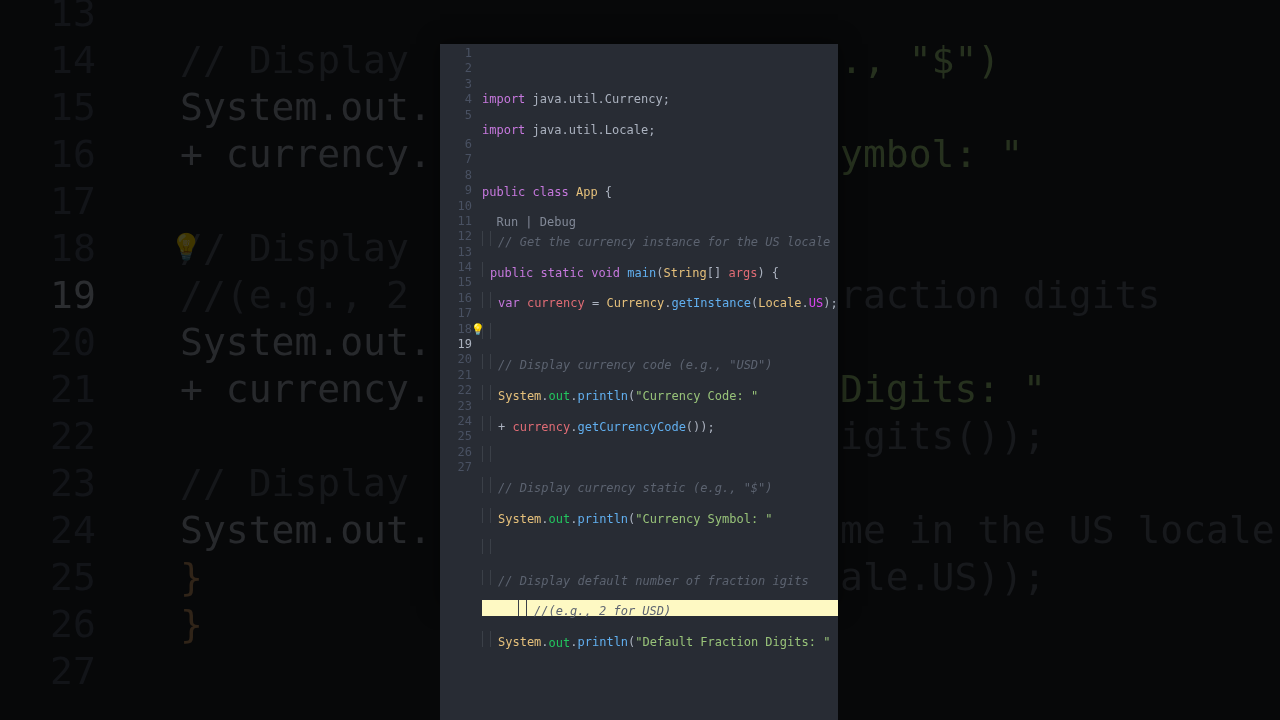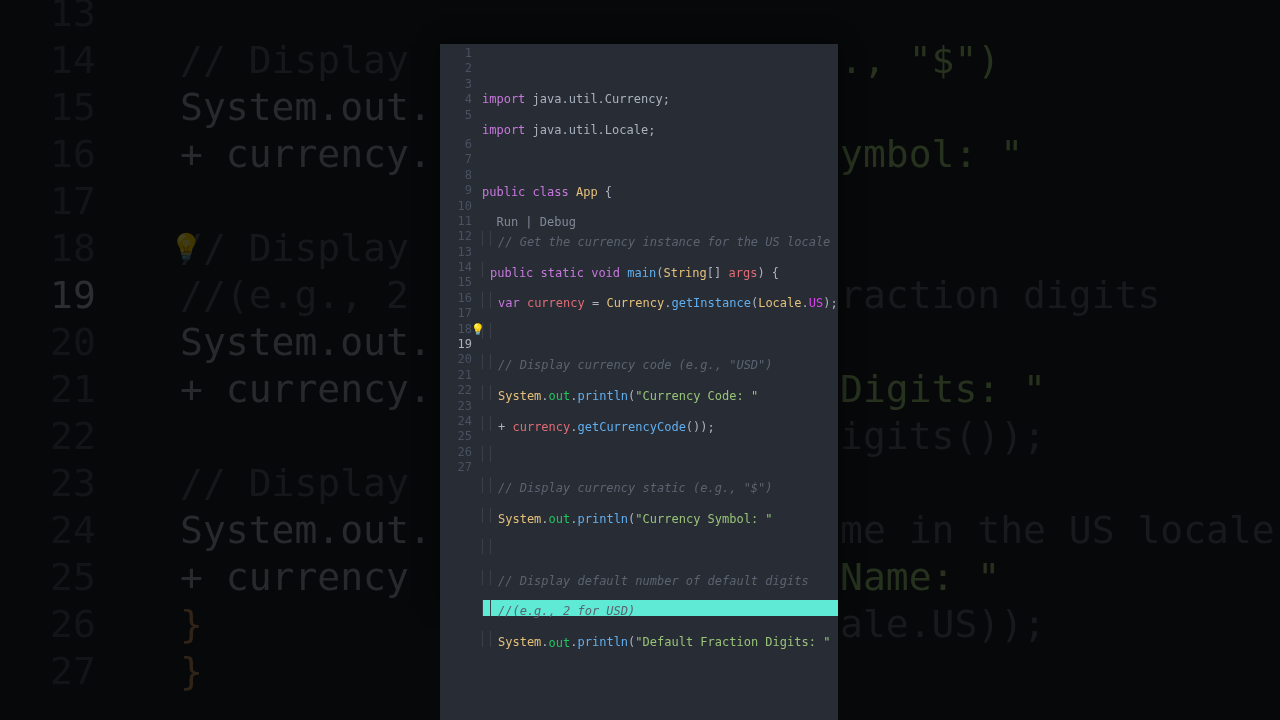--- a/index.html
+++ b/index.html
@@ -76,21 +76,21 @@
   .gutter .codelens { height: 14px; }
   .code-col {
     flex: 1;
     white-space: pre;
     color: #abb2bf;
     padding-top: 2px;
     overflow: hidden;
     position: relative;
   }
   .code-col .line { display: block; height: 15.4px; }
-  .code-col .line.active { background: #5eead4; }
+  .code-col .line.active { background: #fef9c3; padding-left: 36px; }
   .indent-guide {
     border-left: 1px solid #3b4048;
     padding-left: 7px;
     display: inline-block;
     height: 100%;
   }
   .codelens-row {
     font-size: 12px;
     color: #828997;
     padding-left: 0;
@@ -140,21 +140,20 @@
       <div style="height: 47px;"><span style="color: rgb(171, 178, 191); opacity: 0.9;">System.out.</span></div>
       <div style="height: 47px; position: relative;"><span style="color: rgb(171, 178, 191); opacity: 0.9;">+ currency.</span><span style="position: absolute; left: 660px; color: rgb(152, 195, 121);">ymbol: "</span></div>
       <div style="height: 47px;"><span style="color: rgb(171, 178, 191); opacity: 0.9;"></span></div>
       <div style="height: 47px;"><span style="color: rgb(92, 99, 112); opacity: 0.9;">// Display </span></div>
       <div style="height: 47px; position: relative;"><span style="color: rgb(92, 99, 112); opacity: 0.9;">//(e.g., 2 </span><span style="position: absolute; left: 660px; color: rgb(92, 99, 112);">raction digits</span></div>
       <div style="height: 47px;"><span style="color: rgb(171, 178, 191); opacity: 0.9;">System.out.</span></div>
       <div style="height: 47px; position: relative;"><span style="color: rgb(171, 178, 191); opacity: 0.9;">+ currency.</span><span style="position: absolute; left: 660px; color: rgb(152, 195, 121);">Digits: "</span></div>
       <div style="height: 47px; position: relative;"><span style="color: rgb(171, 178, 191); opacity: 0.9;"></span><span style="position: absolute; left: 660px; color: rgb(92, 99, 112);">igits());</span></div>
       <div style="height: 47px;"><span style="color: rgb(92, 99, 112); opacity: 0.9;">// Display </span></div>
       <div style="height: 47px; position: relative;"><span style="color: rgb(171, 178, 191); opacity: 0.9;">System.out.</span><span style="position: absolute; left: 660px; color: rgb(92, 99, 112);">me in the US locale</span></div>
-      <div style="height: 47px; position: relative;"><span style="color: rgb(171, 178, 191); opacity: 0.9;"> + currency</span><span style="position: absolute; left: 660px; color: rgb(152, 195, 121);">Name: "</span></div>
       <div style="height: 47px; position: relative;"><span style="color: rgb(209, 154, 102); opacity: 0.9;">}</span><span style="position: absolute; left: 660px; color: rgb(92, 99, 112);">ale.US));</span></div>
       <div style="height: 47px;"><span style="color: rgb(209, 154, 102); opacity: 0.9;">}</span></div>
     </div>
   <div class="bg-bulb">💡</div>
 </div>
 
 <div class="editor-panel">
 
   <div class="code-area">
     <div class="bulb-small">💡</div>
@@ -199,21 +198,21 @@
 <span class="line"><span class="indent-guide"></span><span class="tok-kw">public static</span> <span class="tok-kw">void</span> <span class="tok-fn">main</span><span>(</span><span class="tok-type">String</span><span>[]</span> <span class="tok-var">args</span><span class="tok-punc">)</span><span> {</span></span>
 <span class="line"><span class="indent-guide"></span><span class="indent-guide"></span><span class="tok-kw">var</span> <span class="tok-var">currency</span><span> = </span><span class="tok-type">Currency</span><span>.</span><span class="tok-fn">getInstance</span><span>(</span><span class="tok-type">Locale</span><span>.</span><span class="tok-const">US</span><span>);</span></span>
 <span class="line"><span class="indent-guide"></span><span class="indent-guide"></span></span>
 <span class="line"><span class="indent-guide"></span><span class="indent-guide"></span><span class="tok-comment">// Display currency code (e.g., "USD")</span></span>
 <span class="line"><span class="indent-guide"></span><span class="indent-guide"></span><span class="tok-type">System</span><span>.</span><span class="tok-field">out</span><span>.</span><span class="tok-fn">println</span><span>(</span><span class="tok-str">"Currency Code: "</span></span>
 <span class="line"><span class="indent-guide"></span><span class="indent-guide"></span><span>+ </span><span class="tok-var">currency</span><span>.</span><span class="tok-fn">getCurrencyCode</span><span>());</span></span>
 <span class="line"><span class="indent-guide"></span><span class="indent-guide"></span></span>
 <span class="line"><span class="indent-guide"></span><span class="indent-guide"></span><span class="tok-comment">// Display currency static (e.g., "$")</span></span>
 <span class="line"><span class="indent-guide"></span><span class="indent-guide"></span><span class="tok-type">System</span><span>.</span><span class="tok-field">out</span><span>.</span><span class="tok-fn">println</span><span>(</span><span class="tok-str">"Currency Symbol: "</span></span>
 <span class="line"><span class="indent-guide"></span><span class="indent-guide"></span></span>
-<span class="line"><span class="indent-guide"></span><span class="indent-guide"></span><span class="tok-comment">// Display default number of default digits</span></span>
+<span class="line"><span class="indent-guide"></span><span class="indent-guide"></span><span class="tok-comment">// Display default number of fraction igits</span></span>
 <span class="line active"><span class="indent-guide"></span><span class="indent-guide"></span><span class="tok-comment">//(e.g., 2 for USD)</span></span>
 <span class="line"><span class="indent-guide"></span><span class="indent-guide"></span><span class="tok-type">System</span><span>.</span><span class="tok-field">out</span><span>.</span><span class="tok-fn">println</span><span>(</span><span class="tok-str">"Default Fraction Digits: "</span></span>
 
 
 
 
 
 
     </div>
   </div>

